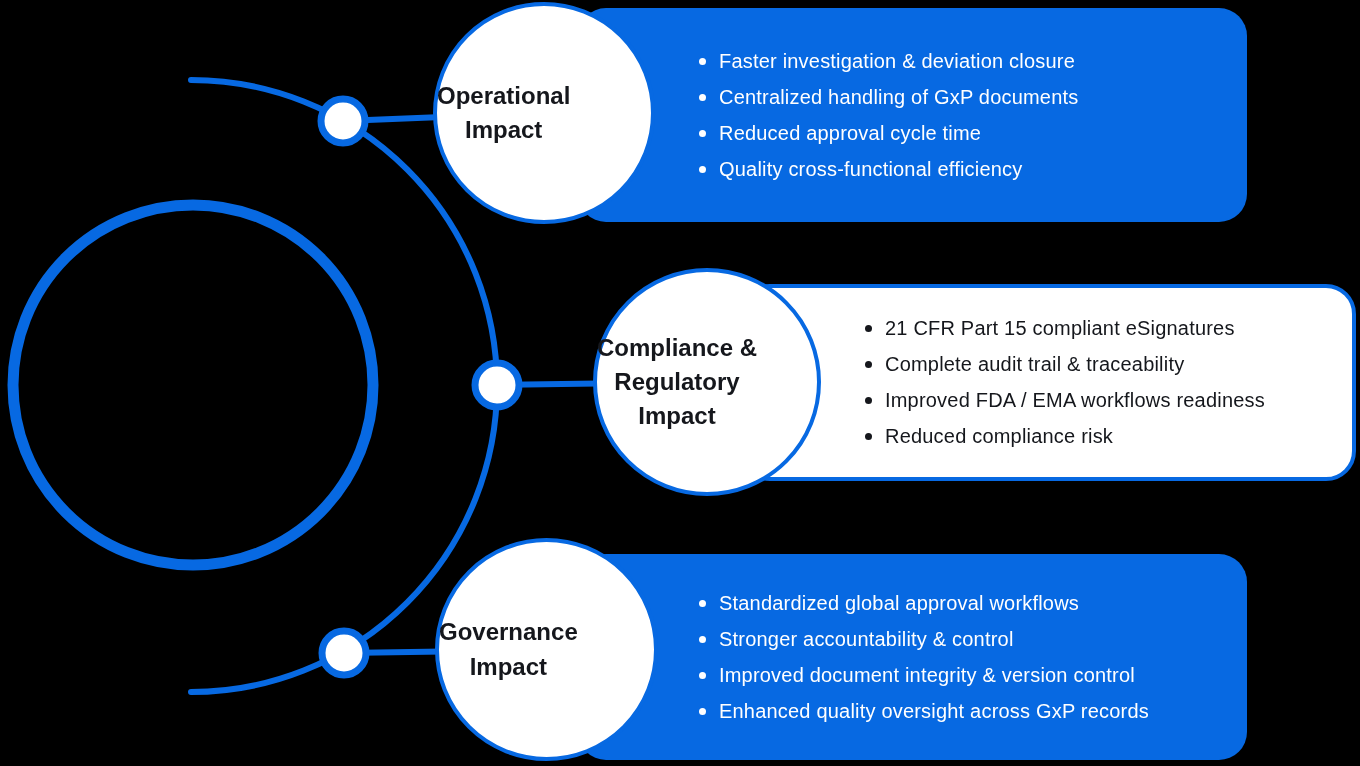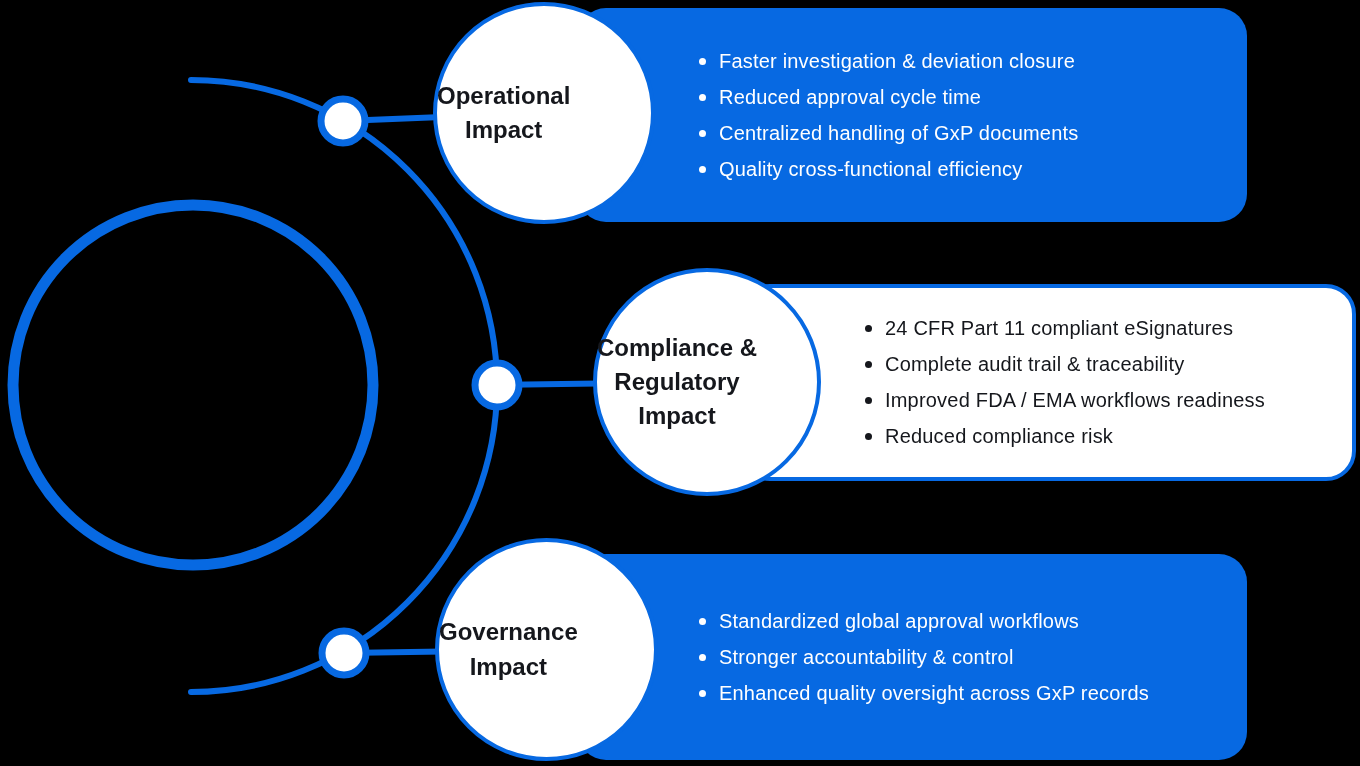--- a/index.html
+++ b/index.html
@@ -53,36 +53,36 @@
     <circle class="node-dot" cx="344" cy="653" r="22"></circle>
   </svg>
 
   <div class="panel blue" style="left:578px;top:8px;width:669px;height:214px;padding-left:121px;">
     <div class="bullet-row">
       <span class="dot"></span>
       <span class="bullet-text">Faster investigation &amp; deviation closure</span>
     </div>
     <div class="bullet-row">
       <span class="dot"></span>
-      <span class="bullet-text">Reduced approval cycle time</span>
+      <span class="bullet-text">Centralized handling of GxP documents</span>
     </div>
     <div class="bullet-row">
       <span class="dot"></span>
-      <span class="bullet-text">Centralized handling of GxP documents</span>
+      <span class="bullet-text">Reduced approval cycle time</span>
     </div>
     <div class="bullet-row">
       <span class="dot"></span>
       <span class="bullet-text">Quality cross-functional efficiency</span>
     </div>
   </div>
 
   <div class="panel white" style="left:740px;top:284px;width:616px;height:197px;padding-left:121px;">
     <div class="bullet-row">
       <span class="dot"></span>
-      <span class="bullet-text">24 CFR Part 11 compliant eSignatures</span>
+      <span class="bullet-text">21 CFR Part 15 compliant eSignatures</span>
     </div>
     <div class="bullet-row">
       <span class="dot"></span>
       <span class="bullet-text">Complete audit trail &amp; traceability</span>
     </div>
     <div class="bullet-row">
       <span class="dot"></span>
       <span class="bullet-text">Improved FDA / EMA workflows readiness</span>
     </div>
     <div class="bullet-row">
@@ -92,20 +92,24 @@
   </div>
 
   <div class="panel blue" style="left:578px;top:554px;width:669px;height:206px;padding-left:121px;">
     <div class="bullet-row">
       <span class="dot"></span>
       <span class="bullet-text">Standardized global approval workflows</span>
     </div>
     <div class="bullet-row">
       <span class="dot"></span>
       <span class="bullet-text">Stronger accountability &amp; control</span>
+    </div>
+    <div class="bullet-row">
+      <span class="dot"></span>
+      <span class="bullet-text">Improved document integrity &amp; version control</span>
     </div>
     <div class="bullet-row">
       <span class="dot"></span>
       <span class="bullet-text">Enhanced quality oversight across GxP records</span>
     </div>
   </div>
 
   <div class="node-label" style="left:433px;top:2px;width:222px;height:222px;">
     <div>
       <span>Operational</span>

